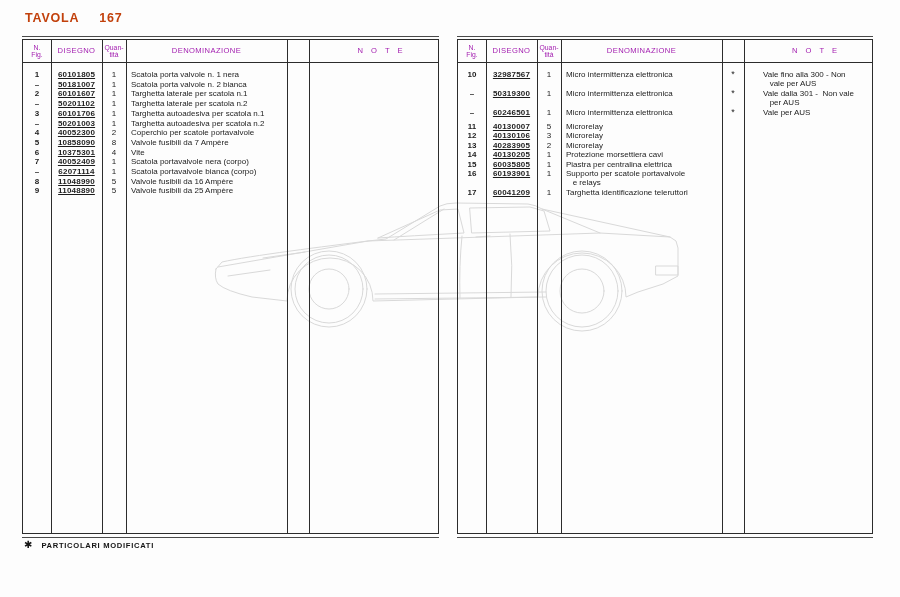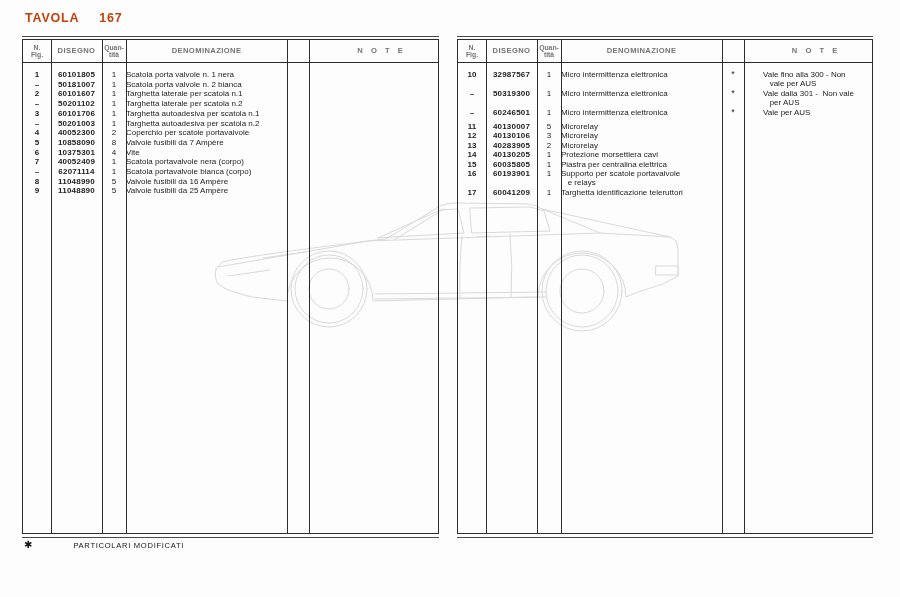--- a/index.html
+++ b/index.html
@@ -28,46 +28,46 @@
   .tbl-wrap.right{left:457px;width:416px;}
   .tbl{
     position:relative;height:100%;box-sizing:border-box;
     border:1.5px solid #2c2c2c;
   }
   .vline{position:absolute;top:0;bottom:0;width:1px;background:#2c2c2c;}
   .v1{left:28px}.v2{left:79px}.v3{left:103px}.v4{left:264px}.v5{left:286px}
   .thead{
     display:grid;grid-template-columns:28px 51px 24px 161px 22px 1fr;
     height:23px;box-sizing:border-box;border-bottom:1.5px solid #2c2c2c;
-    align-items:center;font-weight:bold;color:#737373;
+    align-items:center;font-weight:normal;color:#a21caf;
   }
   .thead > div{text-align:center;white-space:pre-line;line-height:7.5px;}
   .h-fig,.h-qty{font-size:6.8px;}
   .h-dis,.h-den{font-size:7.6px;letter-spacing:0.4px;}
   .h-note{font-size:7.6px;letter-spacing:3px;padding-left:16px;}
   .tbody{padding-top:7px;}
   .prow{
     display:grid;grid-template-columns:28px 51px 24px 161px 22px 1fr;
     font-size:8px;line-height:9.7px;color:#1c1c1c;
   }
   .tbl-right .prow{line-height:9.4px;}
   .tbl-right .tbody .prow:nth-of-type(3){margin-bottom:5px;}
   .c-fig{text-align:center;font-weight:bold;}
-  .c-dis{text-align:center;font-weight:bold;letter-spacing:0.2px;}
+  .c-dis{text-align:center;font-weight:bold;letter-spacing:0.2px;text-decoration:underline;}
   .c-qty{text-align:center;}
-  .c-den{white-space:pre-wrap;}
+  .c-den{padding-left:5px;white-space:pre-wrap;}
   .c-star{text-align:center;font-size:9px;}
   .c-note{padding-left:19px;white-space:pre-wrap;}
   
   .footer{
     position:absolute;left:24px;top:540px;
     display:flex;align-items:center;gap:9px;color:#141414;
   }
   .footer .sym{font-size:10px;line-height:10px;}
-  .footer .txt{font-size:7.6px;font-weight:normal;letter-spacing:0.7px;margin-left:32px;}
+  .footer .txt{font-size:7.6px;font-weight:bold;letter-spacing:0.7px;}
 </style>
 </head>
 <body>
 
 <div class="page-title">
   <span>TAVOLA</span><span class="num">167</span>
 </div>
 
 <div class="car-layer">
   <svg width="488" height="142" viewBox="0 0 488 142" fill="none" stroke="#d9d9d9" stroke-width="1" stroke-linejoin="round" stroke-linecap="round">

